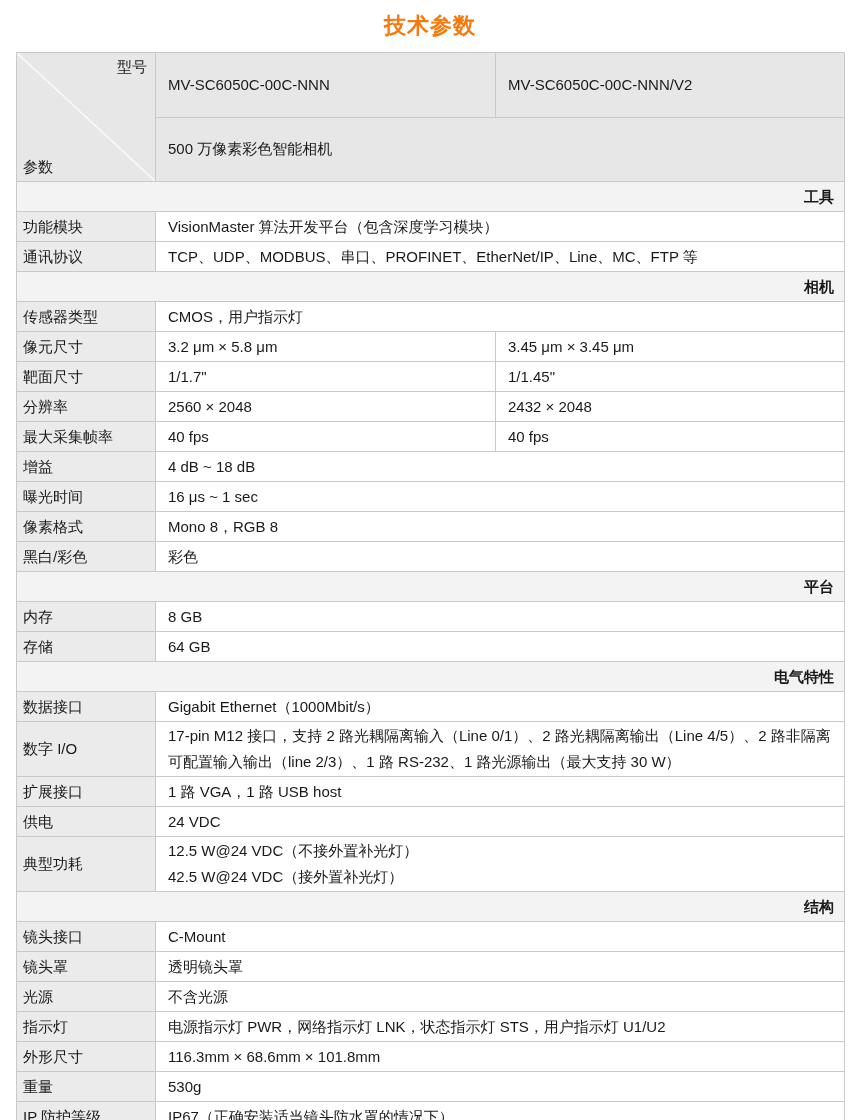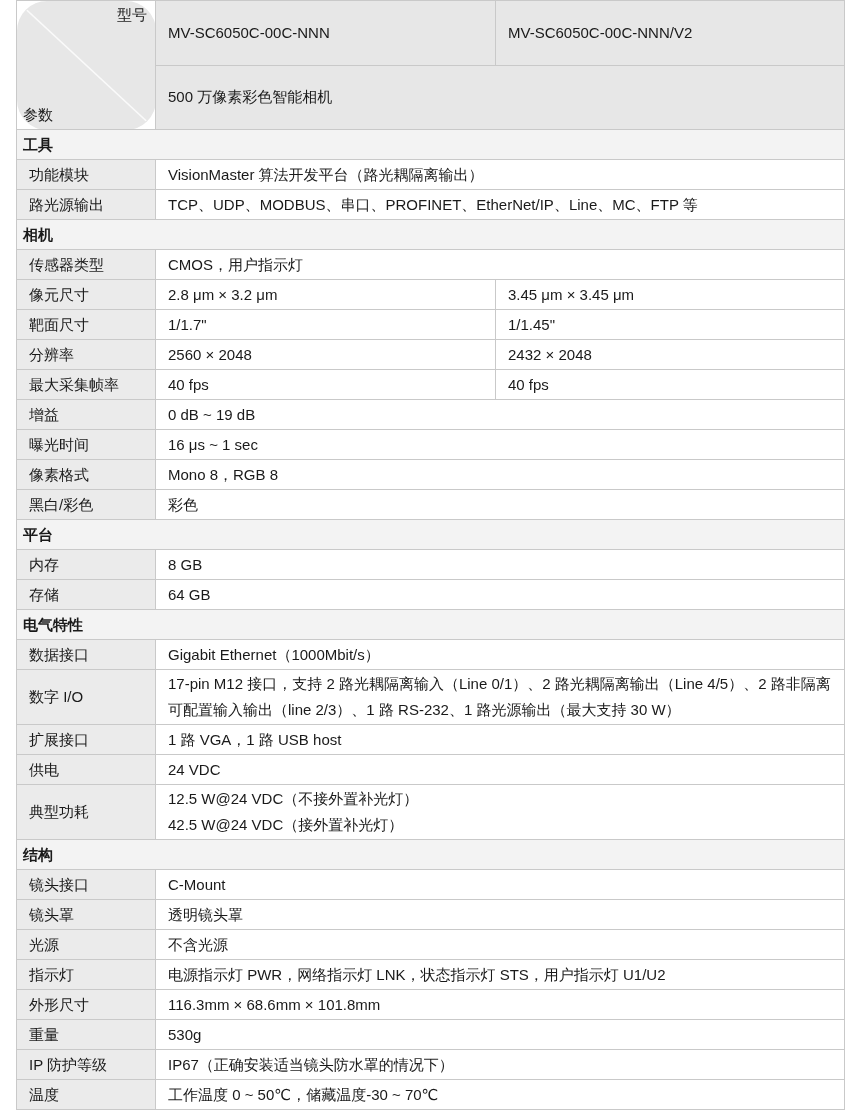--- a/index.html
+++ b/index.html
@@ -35,44 +35,45 @@
     border:1px solid var(--border);
     height:27px;
     padding:1px 10px 1px 12px;
     vertical-align:middle;
     white-space:pre-line;
     overflow:hidden;
     line-height:26px;
   }
   td.label-cell{
     background:var(--label-bg);
-    padding-left:12px;
+    padding-left:6px;
   }
   tr.header-row td{
     background:var(--header-bg);
   }
   td.section-cell{
     background:var(--section-bg);
     font-weight:bold;
-    padding-left:6px;
+    padding-left:18px;
+    text-align:right;
   }
   td.corner-cell{
     position:relative;
     background:var(--header-bg);
     padding:12px;
-    border-radius:30px;
   }
   .corner-cell svg{position:absolute;left:0;top:0;width:100%;height:100%;display:block;}
   .corner-top{position:absolute;top:1px;right:8px;line-height:26px;}
   .corner-bottom{position:absolute;bottom:1px;left:6px;line-height:26px;}
 </style>
 </head>
 <body>
 
 <div class="page">
+  <h1 class="title">技术参数</h1>
 
   <table class="spec-table">
     <colgroup>
       <col style="width:139px">
       <col style="width:340px">
       <col style="width:349px">
     </colgroup>
     <tbody id="spec-body">
       <tr class="header-row">
         <td class="corner-cell" rowspan="2">
@@ -86,56 +87,56 @@
         <td>MV-SC6050C-00C-NNN/V2</td>
       </tr>
       <tr class="header-row">
         <td colspan="2">500 万像素彩色智能相机</td>
       </tr>
     <tr>
           <td class="section-cell" colspan="3">工具</td>
         </tr>
         <tr>
           <td class="label-cell">功能模块</td>
-          <td class="value-cell" colspan="2">VisionMaster 算法开发平台（路光耦隔离输出）</td>
-        </tr>
-        <tr>
-          <td class="label-cell">路光源输出</td>
+          <td class="value-cell" colspan="2">VisionMaster 算法开发平台（包含深度学习模块）</td>
+        </tr>
+        <tr>
+          <td class="label-cell">通讯协议</td>
           <td class="value-cell" colspan="2">TCP、UDP、MODBUS、串口、PROFINET、EtherNet/IP、Line、MC、FTP 等</td>
         </tr>
         <tr>
           <td class="section-cell" colspan="3">相机</td>
         </tr>
         <tr>
           <td class="label-cell">传感器类型</td>
           <td class="value-cell" colspan="2">CMOS，用户指示灯</td>
         </tr>
         <tr>
           <td class="label-cell">像元尺寸</td>
-          <td class="value-cell">2.8 μm × 3.2 μm</td>
+          <td class="value-cell">3.2 μm × 5.8 μm</td>
           <td class="value-cell">3.45 μm × 3.45 μm</td>
         </tr>
         <tr>
           <td class="label-cell">靶面尺寸</td>
           <td class="value-cell">1/1.7"</td>
           <td class="value-cell">1/1.45"</td>
         </tr>
         <tr>
           <td class="label-cell">分辨率</td>
           <td class="value-cell">2560 × 2048</td>
           <td class="value-cell">2432 × 2048</td>
         </tr>
         <tr>
           <td class="label-cell">最大采集帧率</td>
           <td class="value-cell">40 fps</td>
           <td class="value-cell">40 fps</td>
         </tr>
         <tr>
           <td class="label-cell">增益</td>
-          <td class="value-cell" colspan="2">0 dB ~ 19 dB</td>
+          <td class="value-cell" colspan="2">4 dB ~ 18 dB</td>
         </tr>
         <tr>
           <td class="label-cell">曝光时间</td>
           <td class="value-cell" colspan="2">16 μs ~ 1 sec</td>
         </tr>
         <tr>
           <td class="label-cell">像素格式</td>
           <td class="value-cell" colspan="2">Mono 8，RGB 8</td>
         </tr>
         <tr>

